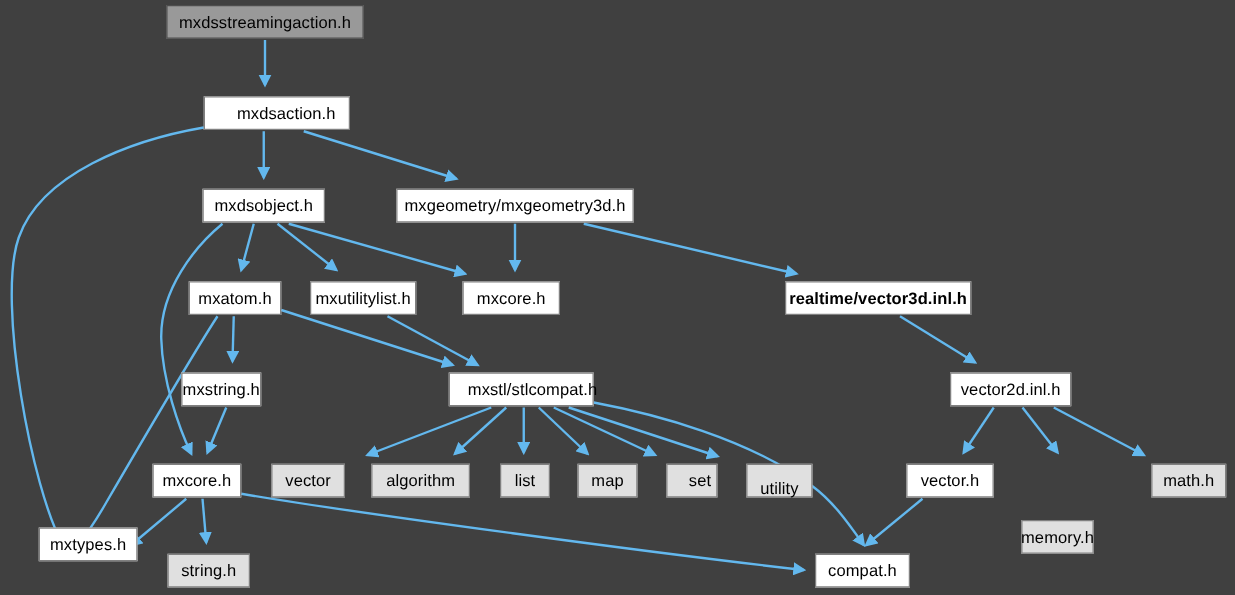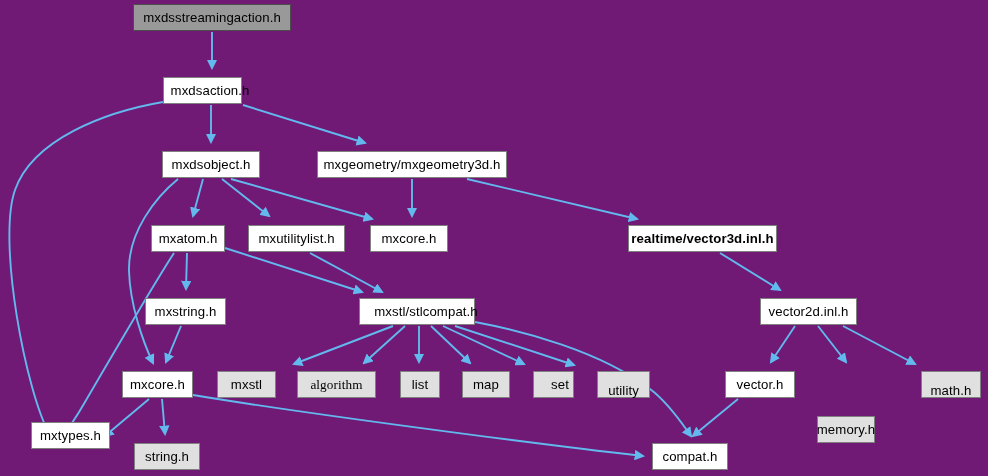--- a/index.html
+++ b/index.html
@@ -5,21 +5,21 @@
 <style>
   html, body {
     margin: 0;
     padding: 0;
     background: #000000;
   }
   #graph {
     position: relative;
     width: 988px;
     height: 476px;
-    background: #701a75;
+    background: #404040;
     overflow: hidden;
     font-family: "Liberation Sans", sans-serif;
   }
   #edges {
     position: absolute;
     left: 0;
     top: 0;
     width: 988px;
     height: 476px;
     pointer-events: none;
@@ -91,78 +91,78 @@
         <path d="M795,326 L771,362" marker-end="url(#arrow)" stroke="#63b8ee"></path>
         <path d="M818,326 L846,362" marker-end="url(#arrow)" stroke="#63b8ee"></path>
         <path d="M843,326 L915,364" marker-end="url(#arrow)" stroke="#63b8ee"></path>
         <path d="M738,399 L693,436" marker-end="url(#arrow)" stroke="#63b8ee"></path>
       </g>
   </svg>
   <div id="node-layer">
       <div class="node grey" style="left: 133px; top: 4px; width: 158px; height: 27px;">
         <span class="node-label">mxdsstreamingaction.h</span>
       </div>
-      <div class="node white" style="left: 163px; top: 77px; width: 79px; height: 27px; padding-left: 15px;">
+      <div class="node white" style="left: 163px; top: 77px; width: 117px; height: 27px; padding-left: 15px;">
         <span class="node-label">mxdsaction.h</span>
       </div>
       <div class="node white" style="left: 162px; top: 151px; width: 98px; height: 27px;">
         <span class="node-label">mxdsobject.h</span>
       </div>
       <div class="node white" style="left: 317px; top: 151px; width: 190px; height: 27px;">
         <span class="node-label">mxgeometry/mxgeometry3d.h</span>
       </div>
       <div class="node white" style="left: 151px; top: 225px; width: 74px; height: 27px;">
         <span class="node-label">mxatom.h</span>
       </div>
-      <div class="node white" style="left: 248px; top: 225px; width: 97px; height: 27px;">
+      <div class="node white" style="left: 248px; top: 225px; width: 85px; height: 27px;">
         <span class="node-label">mxutilitylist.h</span>
       </div>
       <div class="node white" style="left: 370px; top: 225px; width: 78px; height: 27px;">
         <span class="node-label">mxcore.h</span>
       </div>
       <div class="node white" style="left: 628px; top: 225px; width: 149px; height: 27px; font-weight: bold;">
         <span class="node-label">realtime/vector3d.inl.h</span>
       </div>
-      <div class="node white" style="left: 145px; top: 298px; width: 81px; height: 27px;">
+      <div class="node white" style="left: 145px; top: 298px; width: 64px; height: 27px;">
         <span class="node-label">mxstring.h</span>
       </div>
       <div class="node white" style="left: 359px; top: 298px; width: 116px; height: 27px; padding-left: 18px;">
         <span class="node-label">mxstl/stlcompat.h</span>
       </div>
       <div class="node white" style="left: 760px; top: 298px; width: 97px; height: 27px;">
         <span class="node-label">vector2d.inl.h</span>
       </div>
       <div class="node white" style="left: 122px; top: 371px; width: 71px; height: 27px;">
         <span class="node-label">mxcore.h</span>
       </div>
       <div class="node lightgrey" style="left: 217px; top: 371px; width: 59px; height: 27px;">
-        <span class="node-label">mxstl</span>
+        <span class="node-label">vector</span>
       </div>
-      <div class="node lightgrey" style="left: 297px; top: 371px; width: 79px; height: 27px; font-family: Liberation Serif, serif;">
+      <div class="node lightgrey" style="left: 297px; top: 371px; width: 79px; height: 27px;">
         <span class="node-label">algorithm</span>
       </div>
       <div class="node lightgrey" style="left: 400px; top: 371px; width: 40px; height: 27px; text-align: right;">
         <span class="node-label">list</span>
       </div>
       <div class="node lightgrey" style="left: 462px; top: 371px; width: 48px; height: 27px;">
         <span class="node-label">map</span>
       </div>
       <div class="node lightgrey" style="left: 533px; top: 371px; width: 41px; height: 27px; padding-left: 13px;">
         <span class="node-label">set</span>
       </div>
       <div class="node lightgrey" style="left: 597px; top: 371px; width: 53px; height: 27px; align-items: flex-end;">
         <span class="node-label">utility</span>
       </div>
       <div class="node white" style="left: 725px; top: 371px; width: 70px; height: 27px;">
         <span class="node-label">vector.h</span>
       </div>
       <div class="node lightgrey" style="left: 817px; top: 371px; width: 58px; height: 27px; margin-top: 45px;">
         <span class="node-label">memory.h</span>
       </div>
-      <div class="node lightgrey" style="left: 921px; top: 371px; width: 60px; height: 27px; align-items: flex-end;">
+      <div class="node lightgrey" style="left: 921px; top: 371px; width: 60px; height: 27px;">
         <span class="node-label">math.h</span>
       </div>
       <div class="node white" style="left: 31px; top: 422px; width: 79px; height: 27px;">
         <span class="node-label">mxtypes.h</span>
       </div>
       <div class="node lightgrey" style="left: 134px; top: 443px; width: 66px; height: 27px;">
         <span class="node-label">string.h</span>
       </div>
       <div class="node white" style="left: 652px; top: 443px; width: 76px; height: 27px;">
         <span class="node-label">compat.h</span>

